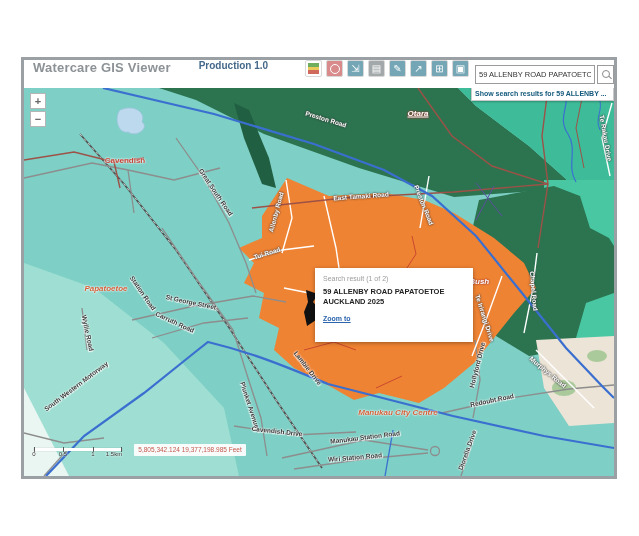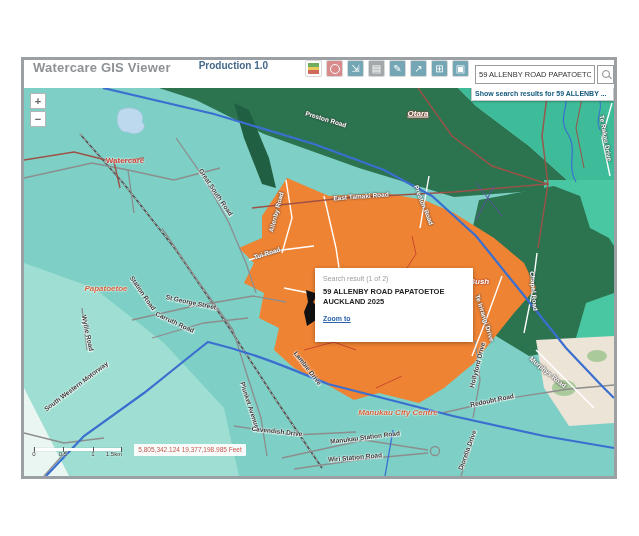--- a/index.html
+++ b/index.html
@@ -193,21 +193,21 @@
       </g>
 
       <polygon points="282,202 294,206 289,214 296,222 292,232 283,238 280,224 284,214" fill="#111111"></polygon>
     </svg>
 
     <div id="map-labels">
         <span class="map-label place-white" style="left: 394px; top: 25px; transform: translate(-50%, -50%) rotate(0deg); text-decoration: underline;">Otara</span>
         <span class="map-label road-white" style="left: 302px; top: 31px; transform: translate(-50%, -50%) rotate(17deg);">Preston Road</span>
         <span class="map-label road-white" style="left: 337px; top: 108px; transform: translate(-50%, -50%) rotate(-4deg);">East Tamaki Road</span>
         <span class="map-label road-white" style="left: 400px; top: 117px; transform: translate(-50%, -50%) rotate(68deg);">Preston Road</span>
-        <span class="map-label place-red" style="left: 101px; top: 72px; transform: translate(-50%, -50%) rotate(0deg);">Watercare</span>
+        <span class="map-label place-red" style="left: 101px; top: 72px; transform: translate(-50%, -50%) rotate(0deg);">Cavendish</span>
         <span class="map-label road-dark" style="left: 192px; top: 104px; transform: translate(-50%, -50%) rotate(56deg);">Great South Road</span>
         <span class="map-label road-white" style="left: 252px; top: 124px; transform: translate(-50%, -50%) rotate(-75deg);">Allenby Road</span>
         <span class="map-label road-white" style="left: 243px; top: 165px; transform: translate(-50%, -50%) rotate(-18deg);">Tui Road</span>
         <span class="map-label place-orange" style="left: 82px; top: 200px; transform: translate(-50%, -50%) rotate(0deg);">Papatoetoe</span>
         <span class="map-label road-dark" style="left: 119px; top: 205px; transform: translate(-50%, -50%) rotate(55deg);">Station Road</span>
         <span class="map-label road-dark" style="left: 167px; top: 214px; transform: translate(-50%, -50%) rotate(12deg);">St George Street</span>
         <span class="map-label road-dark" style="left: 64px; top: 245px; transform: translate(-50%, -50%) rotate(78deg);">Wyllie Road</span>
         <span class="map-label road-dark" style="left: 151px; top: 234px; transform: translate(-50%, -50%) rotate(25deg);">Carruth Road</span>
         <span class="map-label road-dark" style="left: 52px; top: 298px; transform: translate(-50%, -50%) rotate(-37deg);">South Western Motorway</span>
         <span class="map-label road-dark" style="left: 284px; top: 280px; transform: translate(-50%, -50%) rotate(52deg);">Lambie Drive</span>

